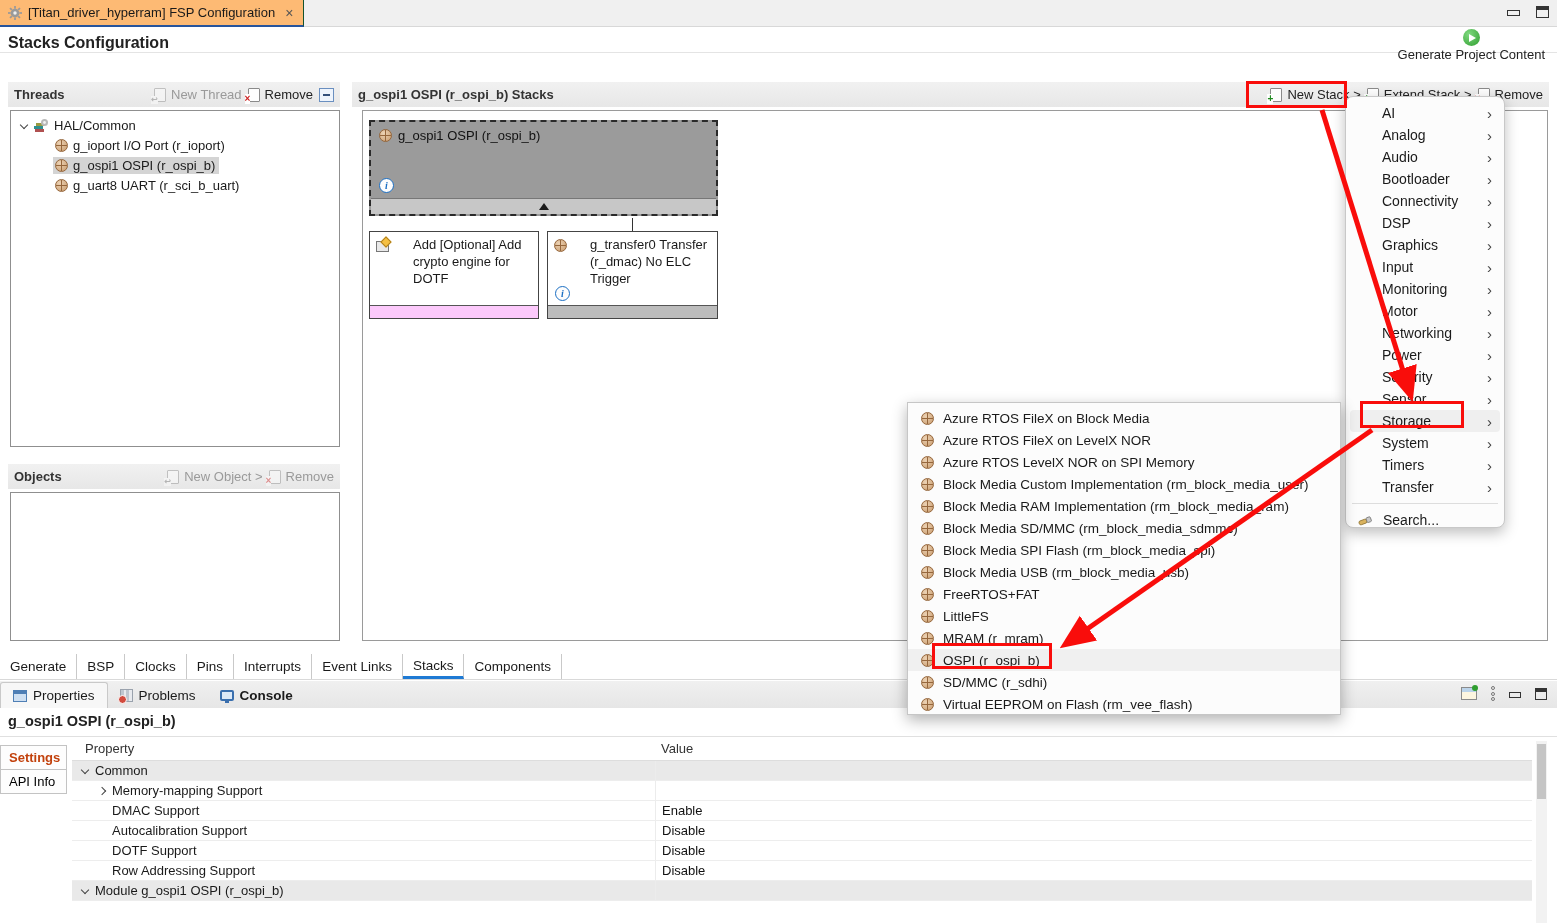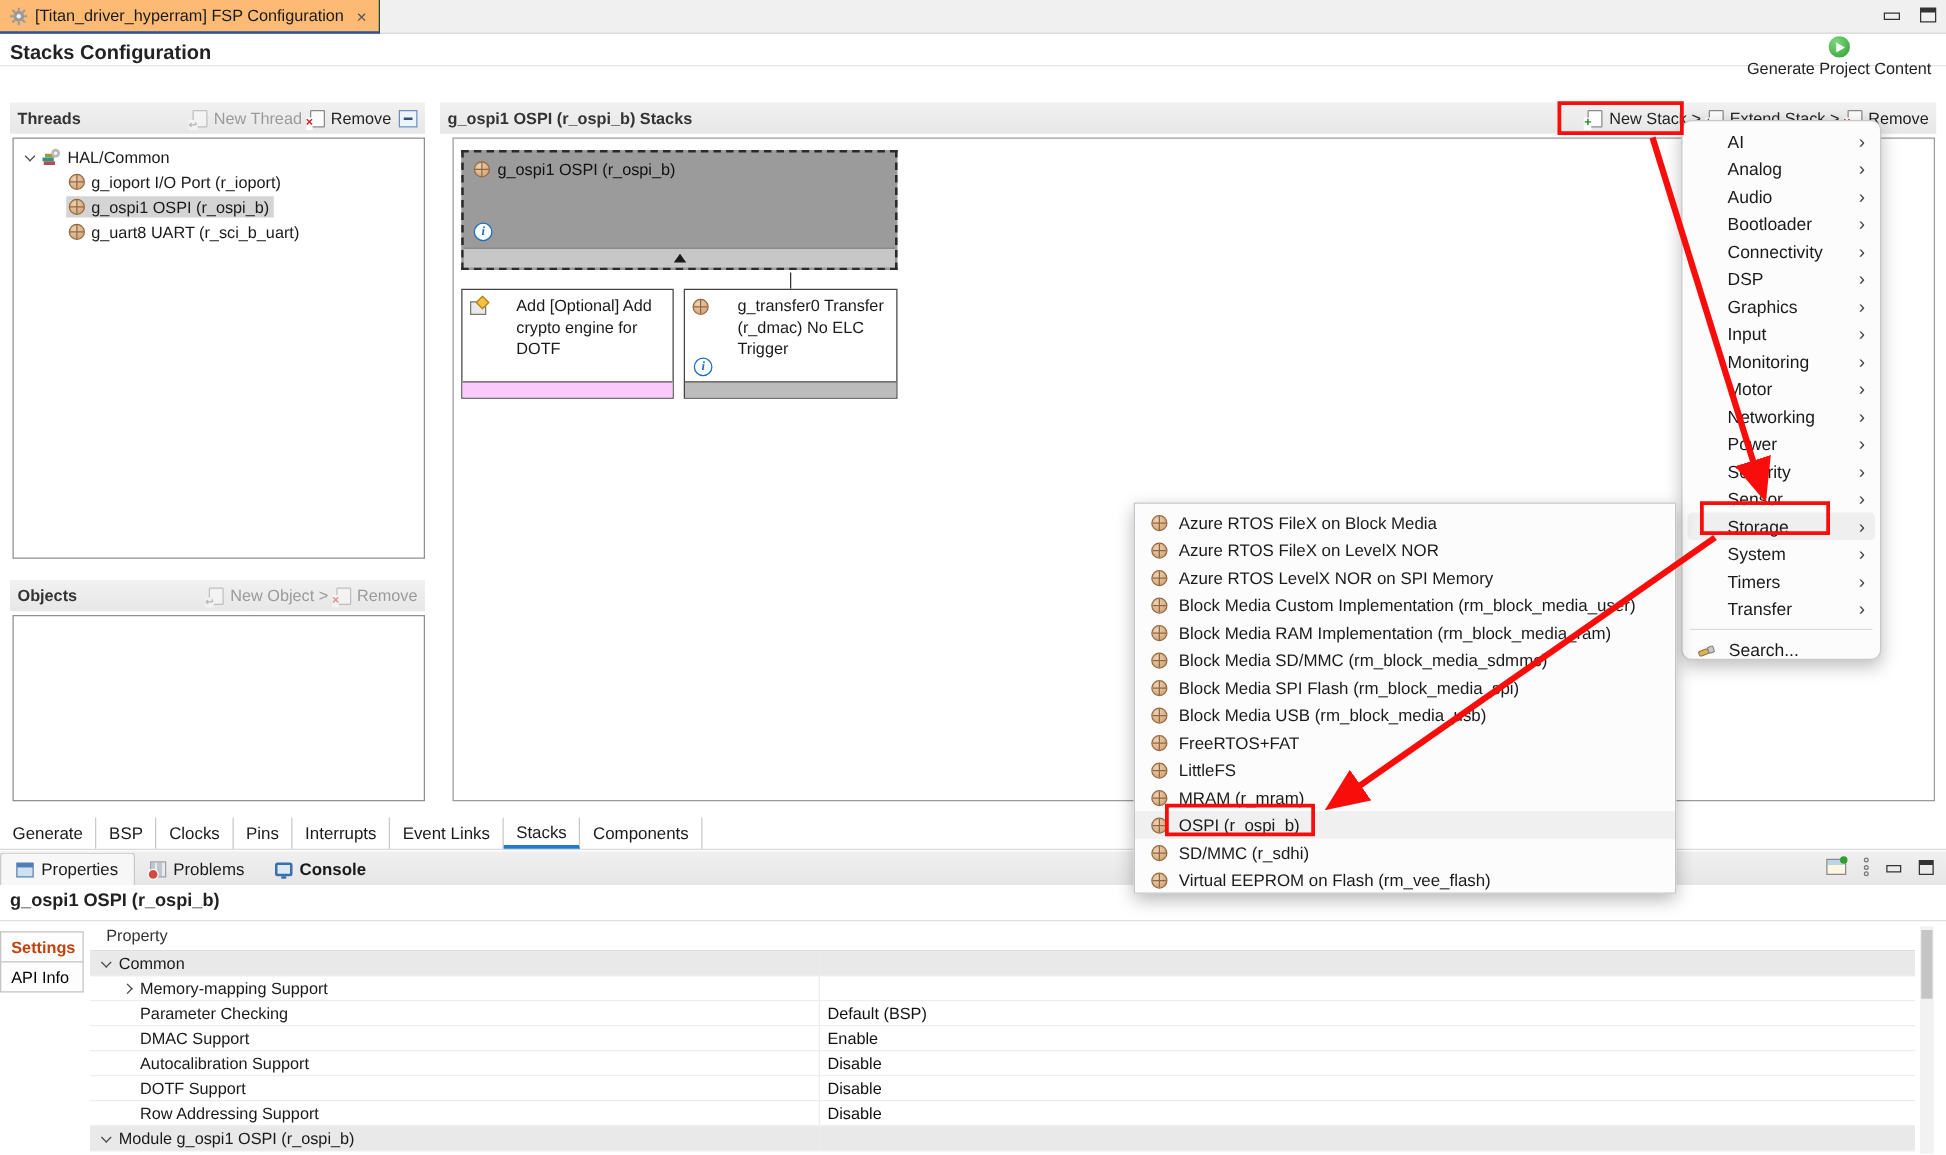--- a/index.html
+++ b/index.html
@@ -371,20 +371,21 @@
   <div class="props-area">
     <div class="side-tabs">
 
         <div class="side-tab active"><span>Settings</span></div>
 
         <div class="side-tab"><span>API Info</span></div>
       </div>
     <div class="ptable">
       <div class="ptable-hdr">
         <span class="hc1">Property</span>
+        <span class="hc2">Value</span>
       </div>
       <div>
 
           <div class="prow group">
             <span class="p-left">
               <span class="chev down"></span>
 
               <span class="p-label">Common</span>
             </span>
             <span class="p-value"></span>
@@ -392,27 +393,20 @@
 
           <div class="prow expand">
             <span class="p-left">
 
               <span class="chev right"></span>
               <span class="p-label">Memory-mapping Support</span>
             </span>
             <span class="p-value"></span>
           </div>
 
-          <div class="prow plain">
-            <span class="p-left">
-
-              <span class="p-label">Parameter Checking</span>
-            </span>
-            <span class="p-value">Default (BSP)</span>
-          </div>
 
           <div class="prow plain">
             <span class="p-left">
 
               <span class="p-label">DMAC Support</span>
             </span>
             <span class="p-value">Enable</span>
           </div>
 
           <div class="prow plain">

